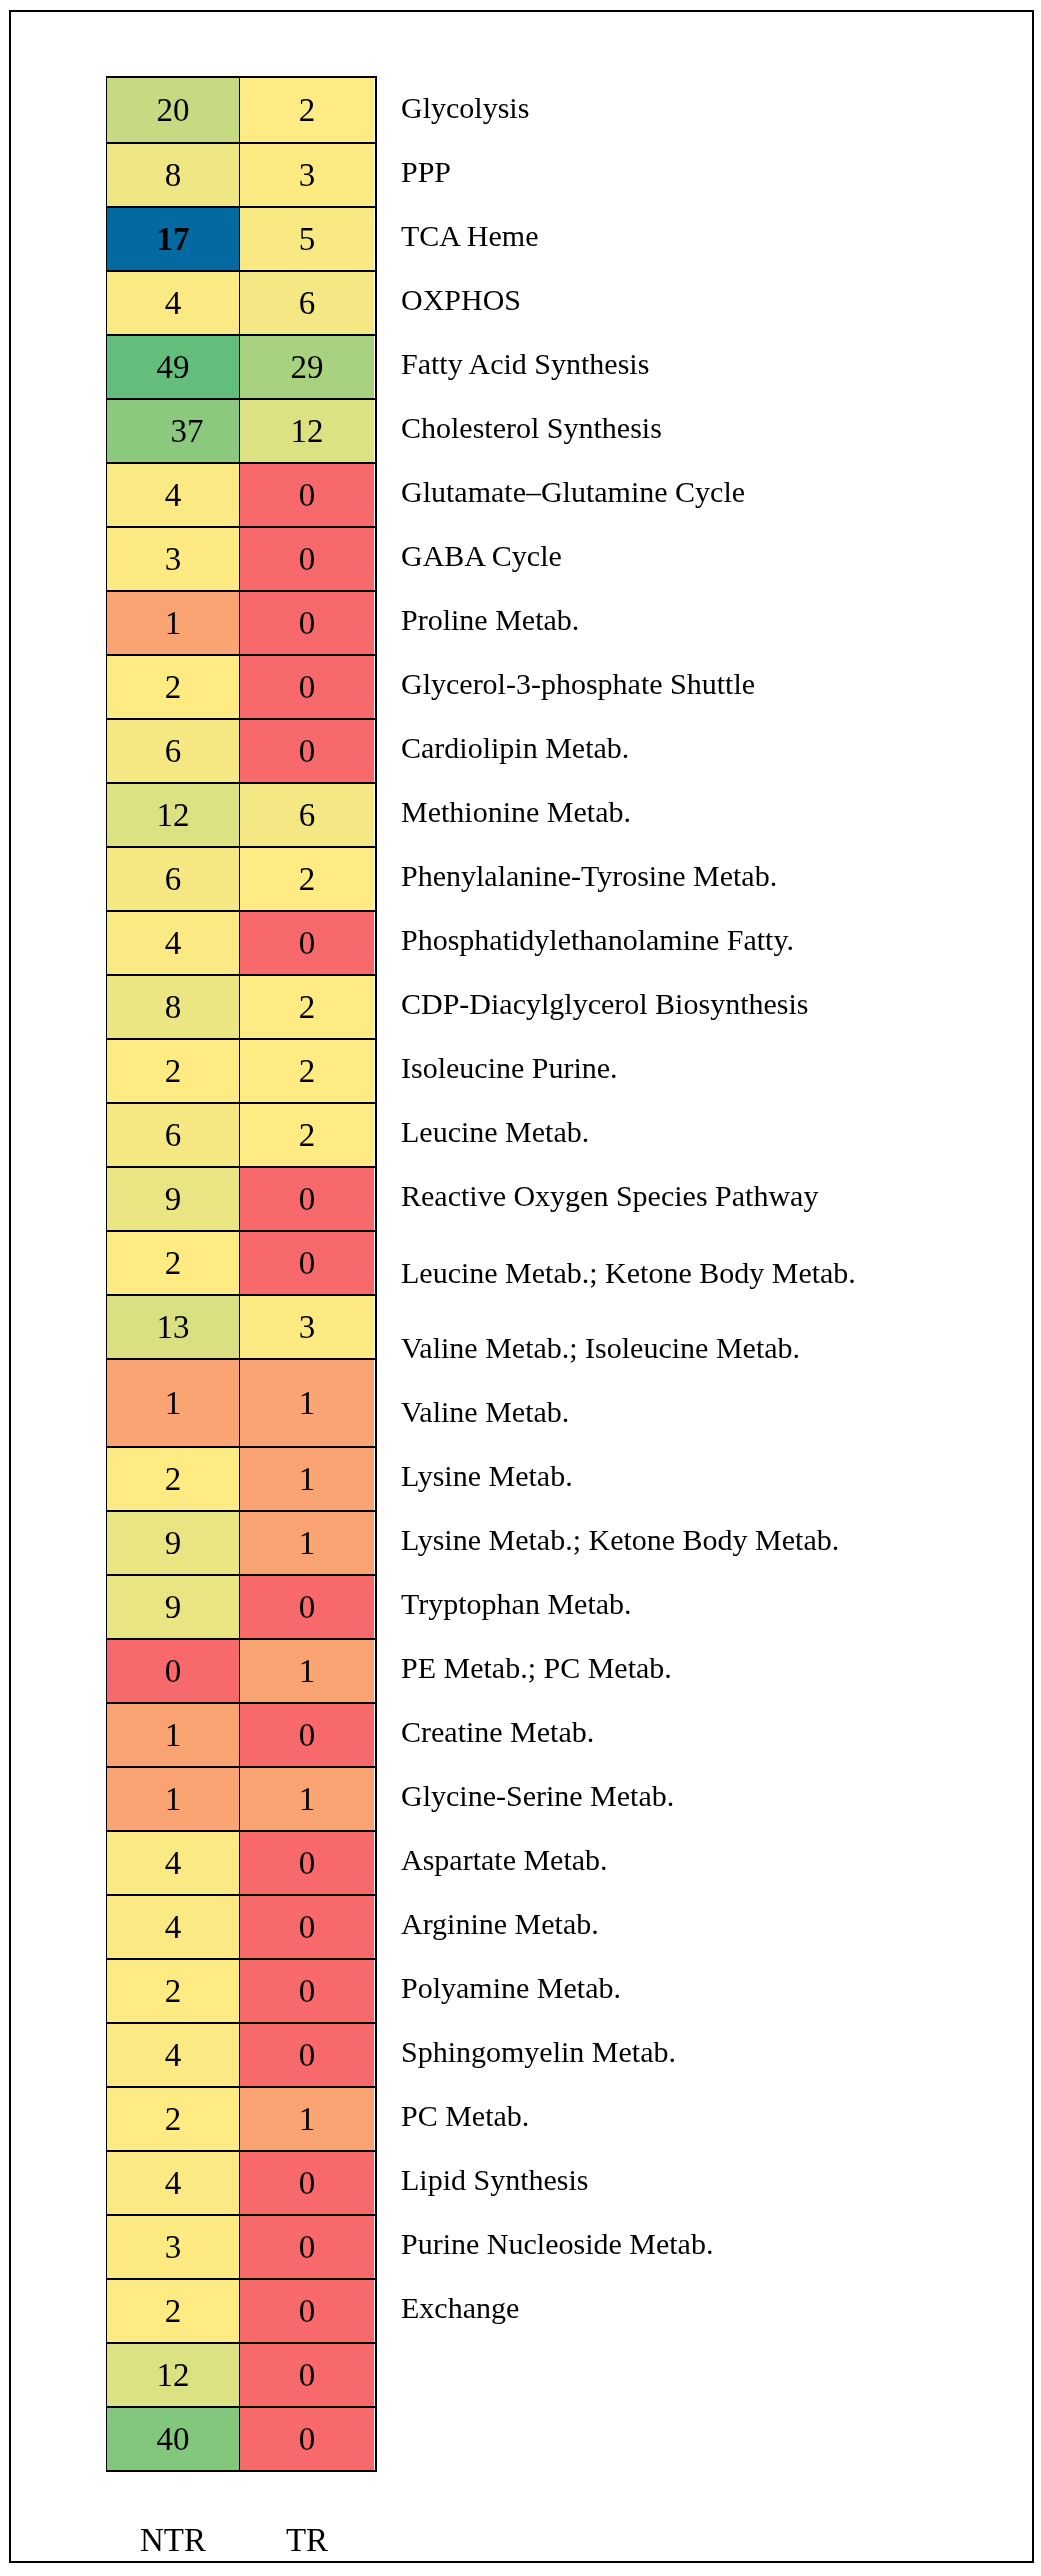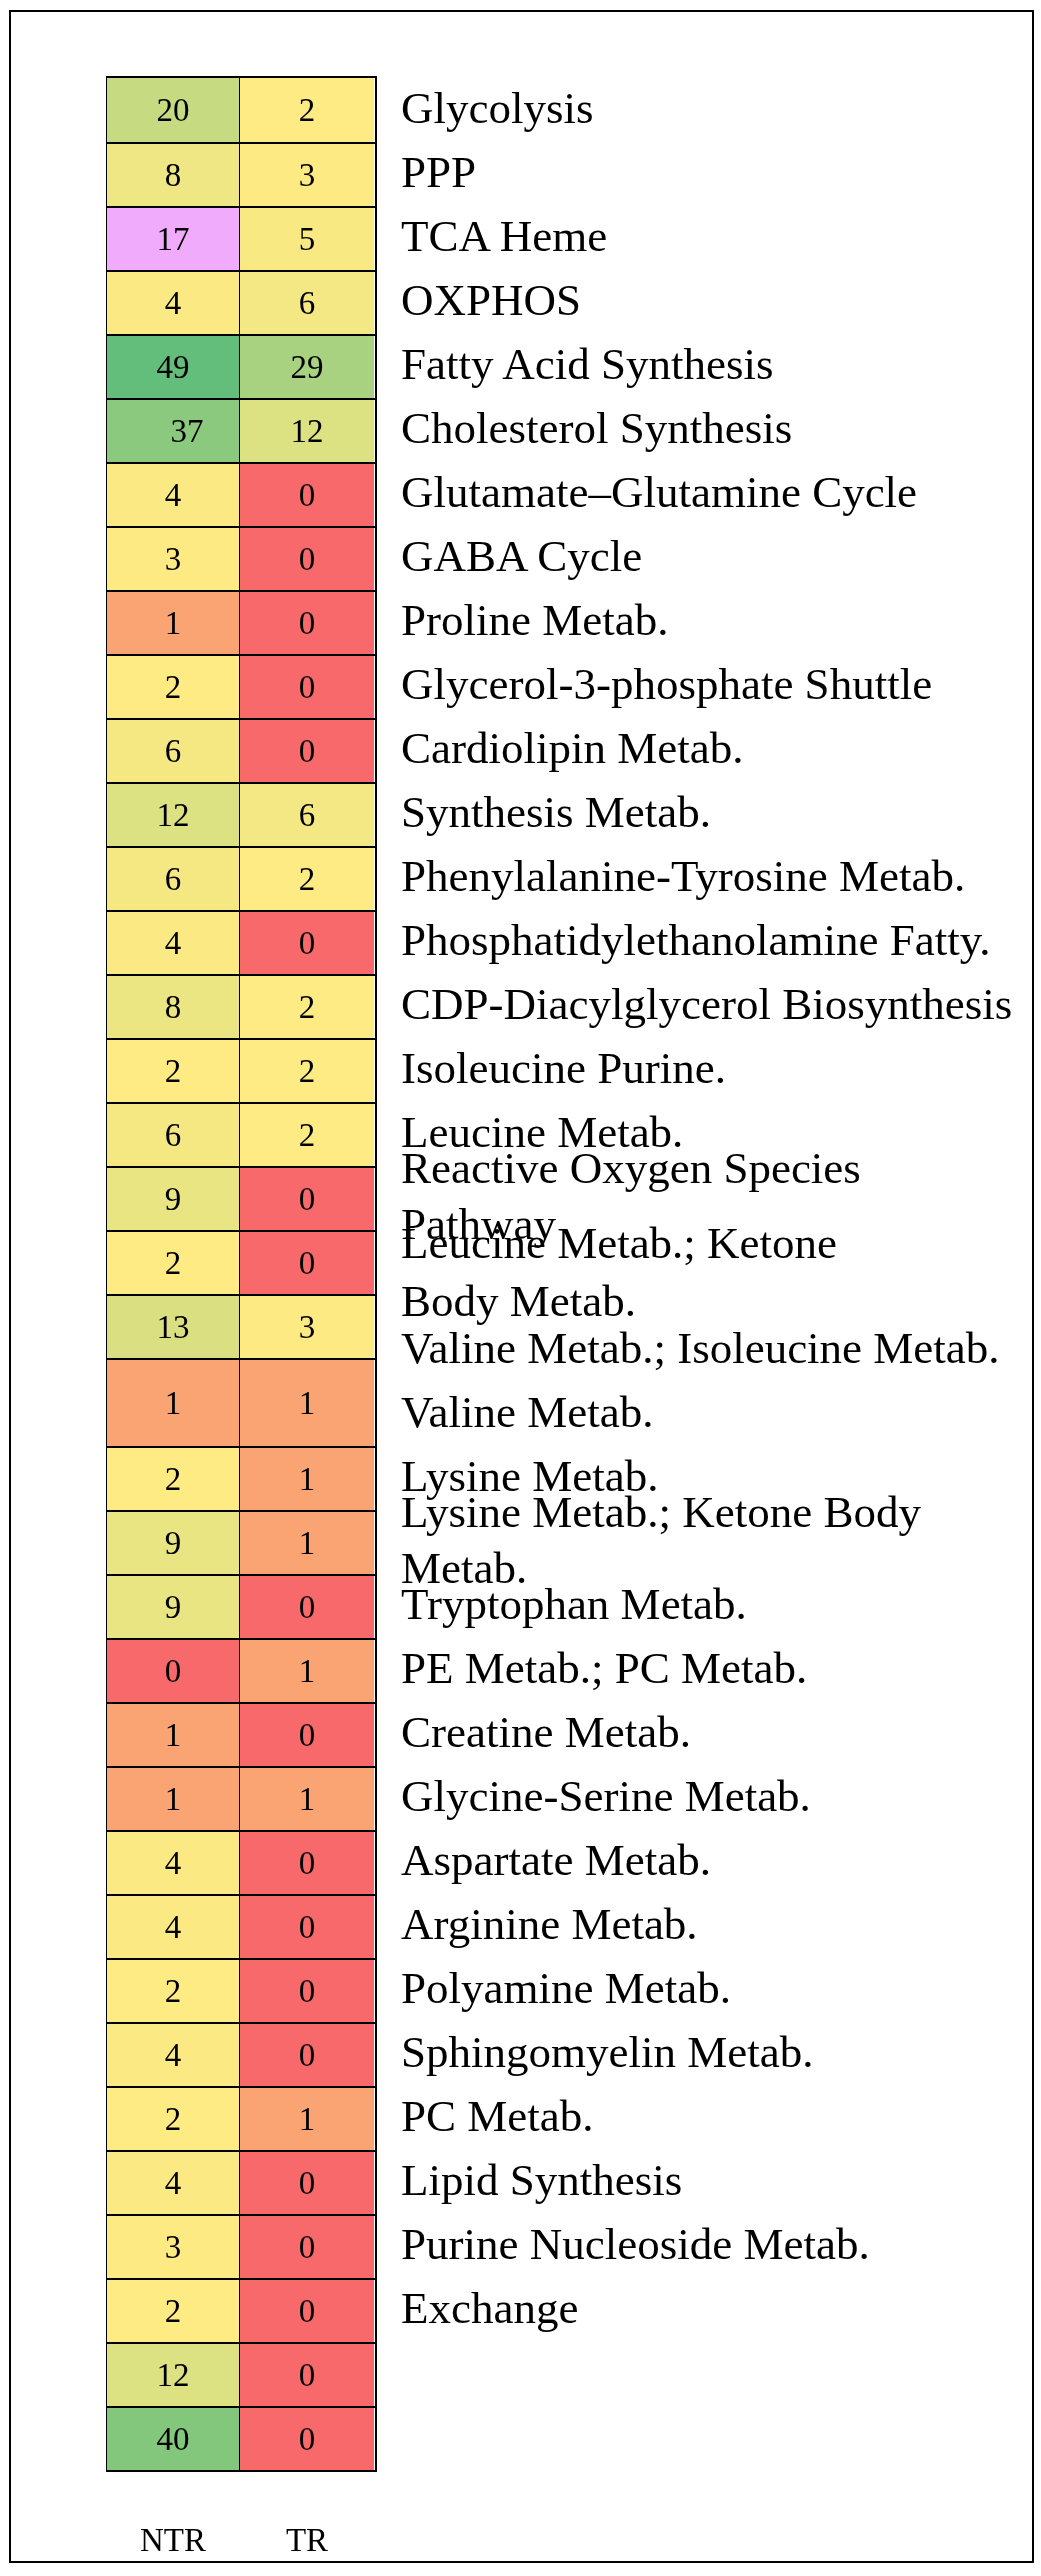--- a/index.html
+++ b/index.html
@@ -10,41 +10,41 @@
   .heatmap { position: absolute; left: 106px; top: 76px; width: 268px;
              border-top: 2.3px solid #000; border-bottom: 2.3px solid #000;
              border-left: 1.7px solid #000; border-right: 2.3px solid #000; }
   .hm-row { display: flex; border-top: 2.3px solid #000; box-sizing: border-box; }
   .hm-row:first-child { border-top: none; }
   .cell { width: 132px; display: flex; align-items: center; justify-content: center;
           font-size: 33px; line-height: 1; box-sizing: border-box; }
   .cell.ntr { border-right: 1.7px solid #000; width: 133px; }
   .cell.tr { width: 134px; }
   .labels { position: absolute; left: 401px; top: 76px; width: 622px; }
-  .lab { display: flex; align-items: center; font-size: 45px; line-height: 1.25;
+  .lab { display: flex; align-items: center; font-size: 30px; line-height: 1.25;
          box-sizing: border-box; }
   .footer { position: absolute; top: 2522px; left: 106px; width: 268px; display: flex; }
   .footer span { width: 134px; text-align: center; font-size: 33px; }
 </style>
 </head>
 <body>
 
 <div class="frame"></div>
 
 <div class="heatmap" id="heatmap">
     <div class="hm-row" style="height: 64px;">
       <div class="cell ntr" style="background: rgb(197, 218, 129);">20</div>
       <div class="cell tr" style="background: rgb(255, 235, 132);">2</div>
     </div>
     <div class="hm-row" style="height: 64px;">
       <div class="cell ntr" style="background: rgb(239, 231, 131);">8</div>
       <div class="cell tr" style="background: rgb(253, 234, 131);">3</div>
     </div>
     <div class="hm-row" style="height: 64px;">
-      <div class="cell ntr" style="background: #f0abfc;">17</div>
+      <div class="cell ntr" style="background: #0369a1; font-weight: bold;">17</div>
       <div class="cell tr" style="background: rgb(248, 233, 131);">5</div>
     </div>
     <div class="hm-row" style="height: 64px;">
       <div class="cell ntr" style="background: rgb(251, 234, 132);">4</div>
       <div class="cell tr" style="background: rgb(243, 232, 131);">6</div>
     </div>
     <div class="hm-row" style="height: 64px;">
       <div class="cell ntr" style="background: rgb(99, 190, 123);">49</div>
       <div class="cell tr" style="background: rgb(168, 210, 127);">29</div>
     </div>
@@ -182,21 +182,21 @@
     <div class="lab" style="height: 64px;">PPP</div>
     <div class="lab" style="height: 64px;">TCA Heme</div>
     <div class="lab" style="height: 64px;">OXPHOS</div>
     <div class="lab" style="height: 64px;">Fatty Acid Synthesis</div>
     <div class="lab" style="height: 64px;">Cholesterol Synthesis</div>
     <div class="lab" style="height: 64px;">Glutamate–Glutamine Cycle</div>
     <div class="lab" style="height: 64px;">GABA Cycle</div>
     <div class="lab" style="height: 64px;">Proline Metab.</div>
     <div class="lab" style="height: 64px;">Glycerol-3-phosphate Shuttle</div>
     <div class="lab" style="height: 64px;">Cardiolipin Metab.</div>
-    <div class="lab" style="height: 64px;">Synthesis Metab.</div>
+    <div class="lab" style="height: 64px;">Methionine Metab.</div>
     <div class="lab" style="height: 64px;">Phenylalanine-Tyrosine Metab.</div>
     <div class="lab" style="height: 64px;">Phosphatidylethanolamine Fatty.</div>
     <div class="lab" style="height: 64px;">CDP-Diacylglycerol Biosynthesis</div>
     <div class="lab" style="height: 64px;">Isoleucine Purine.</div>
     <div class="lab" style="height: 64px;">Leucine Metab.</div>
     <div class="lab" style="height: 64px;">Reactive Oxygen Species Pathway</div>
     <div class="lab" style="height: 88px; width: 513px; line-height: 1.3;">Leucine Metab.; Ketone Body Metab.</div>
     <div class="lab" style="height: 64px;">Valine Metab.; Isoleucine Metab.</div>
     <div class="lab" style="height: 64px;">Valine Metab.</div>
     <div class="lab" style="height: 64px;">Lysine Metab.</div>

